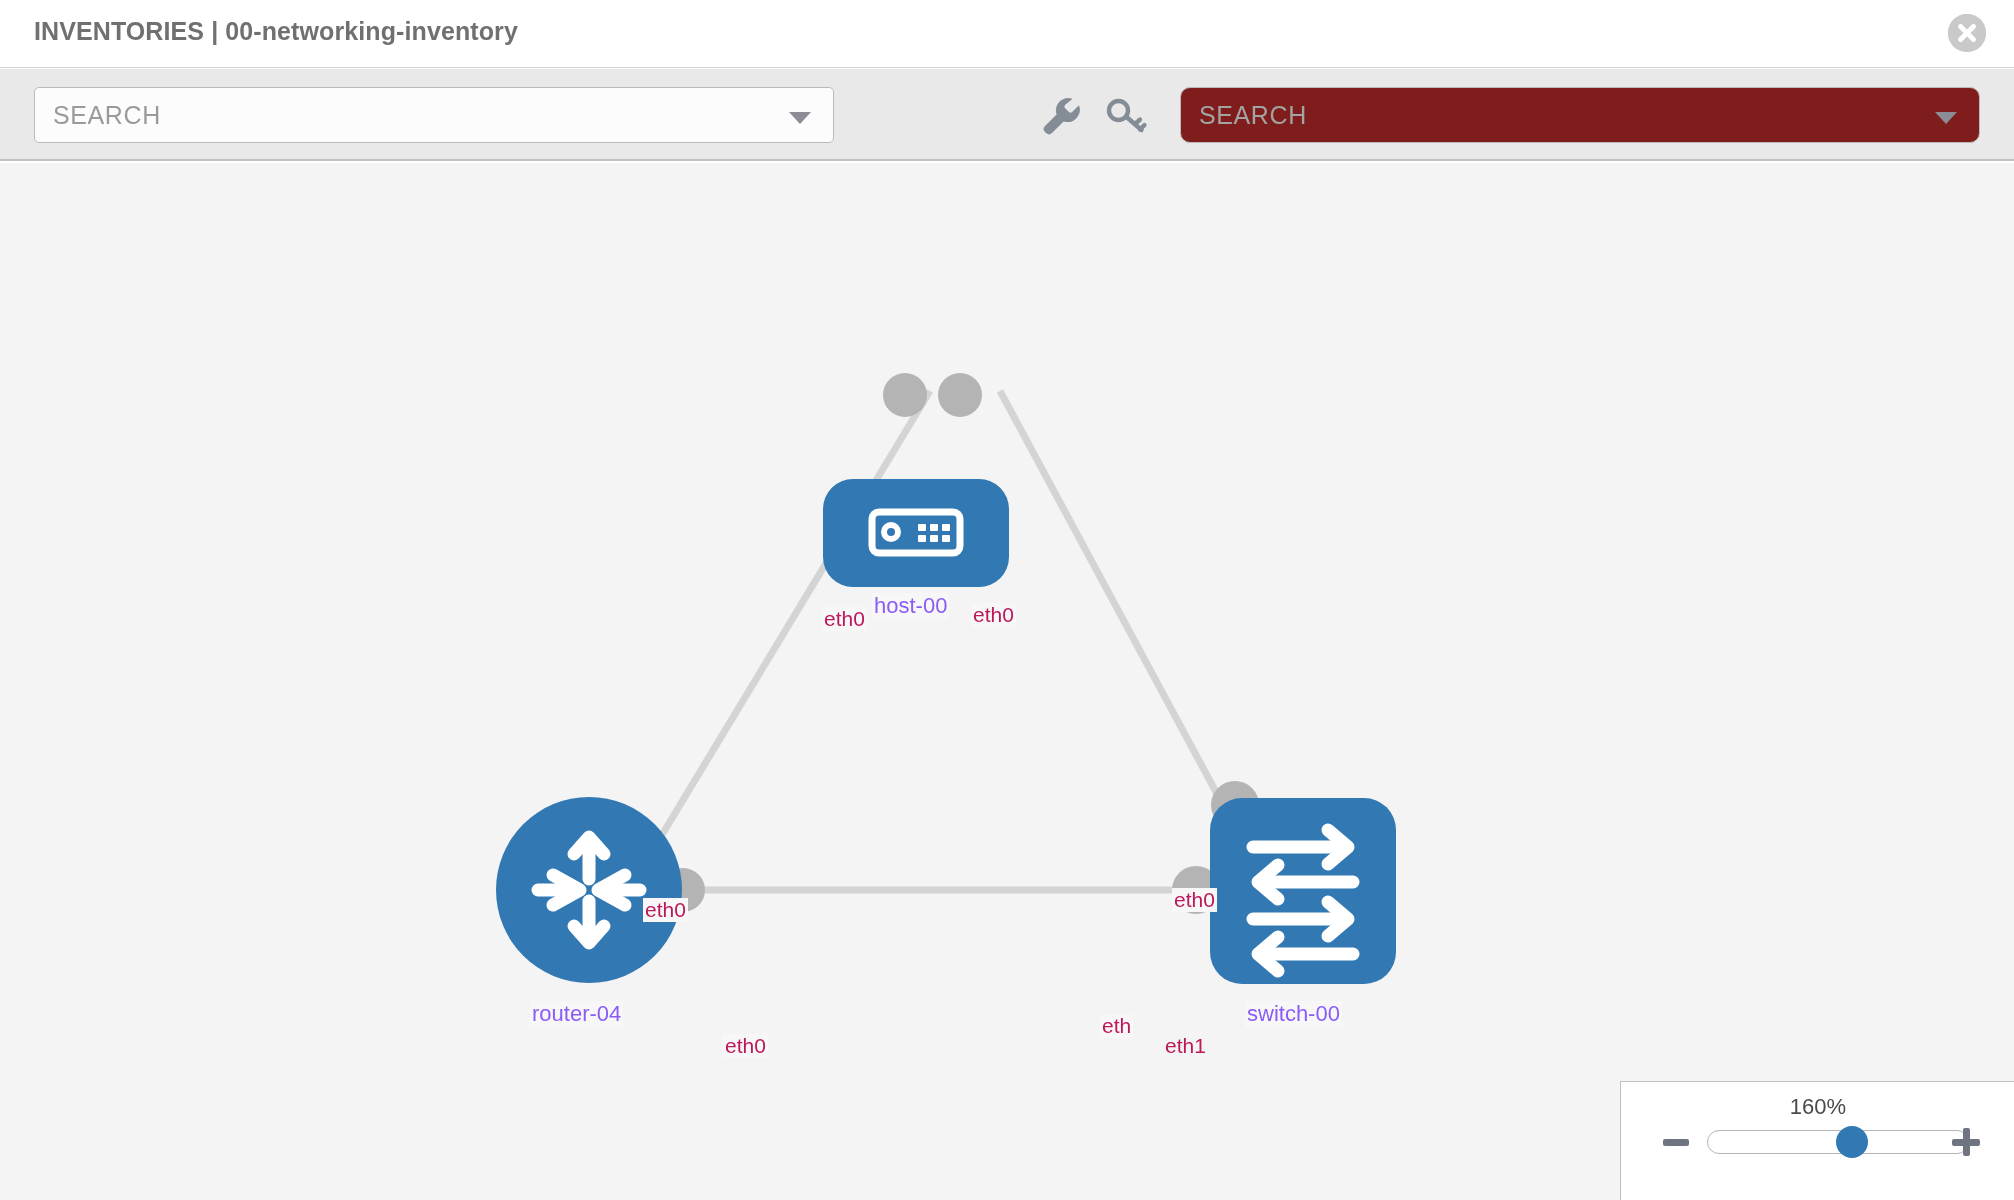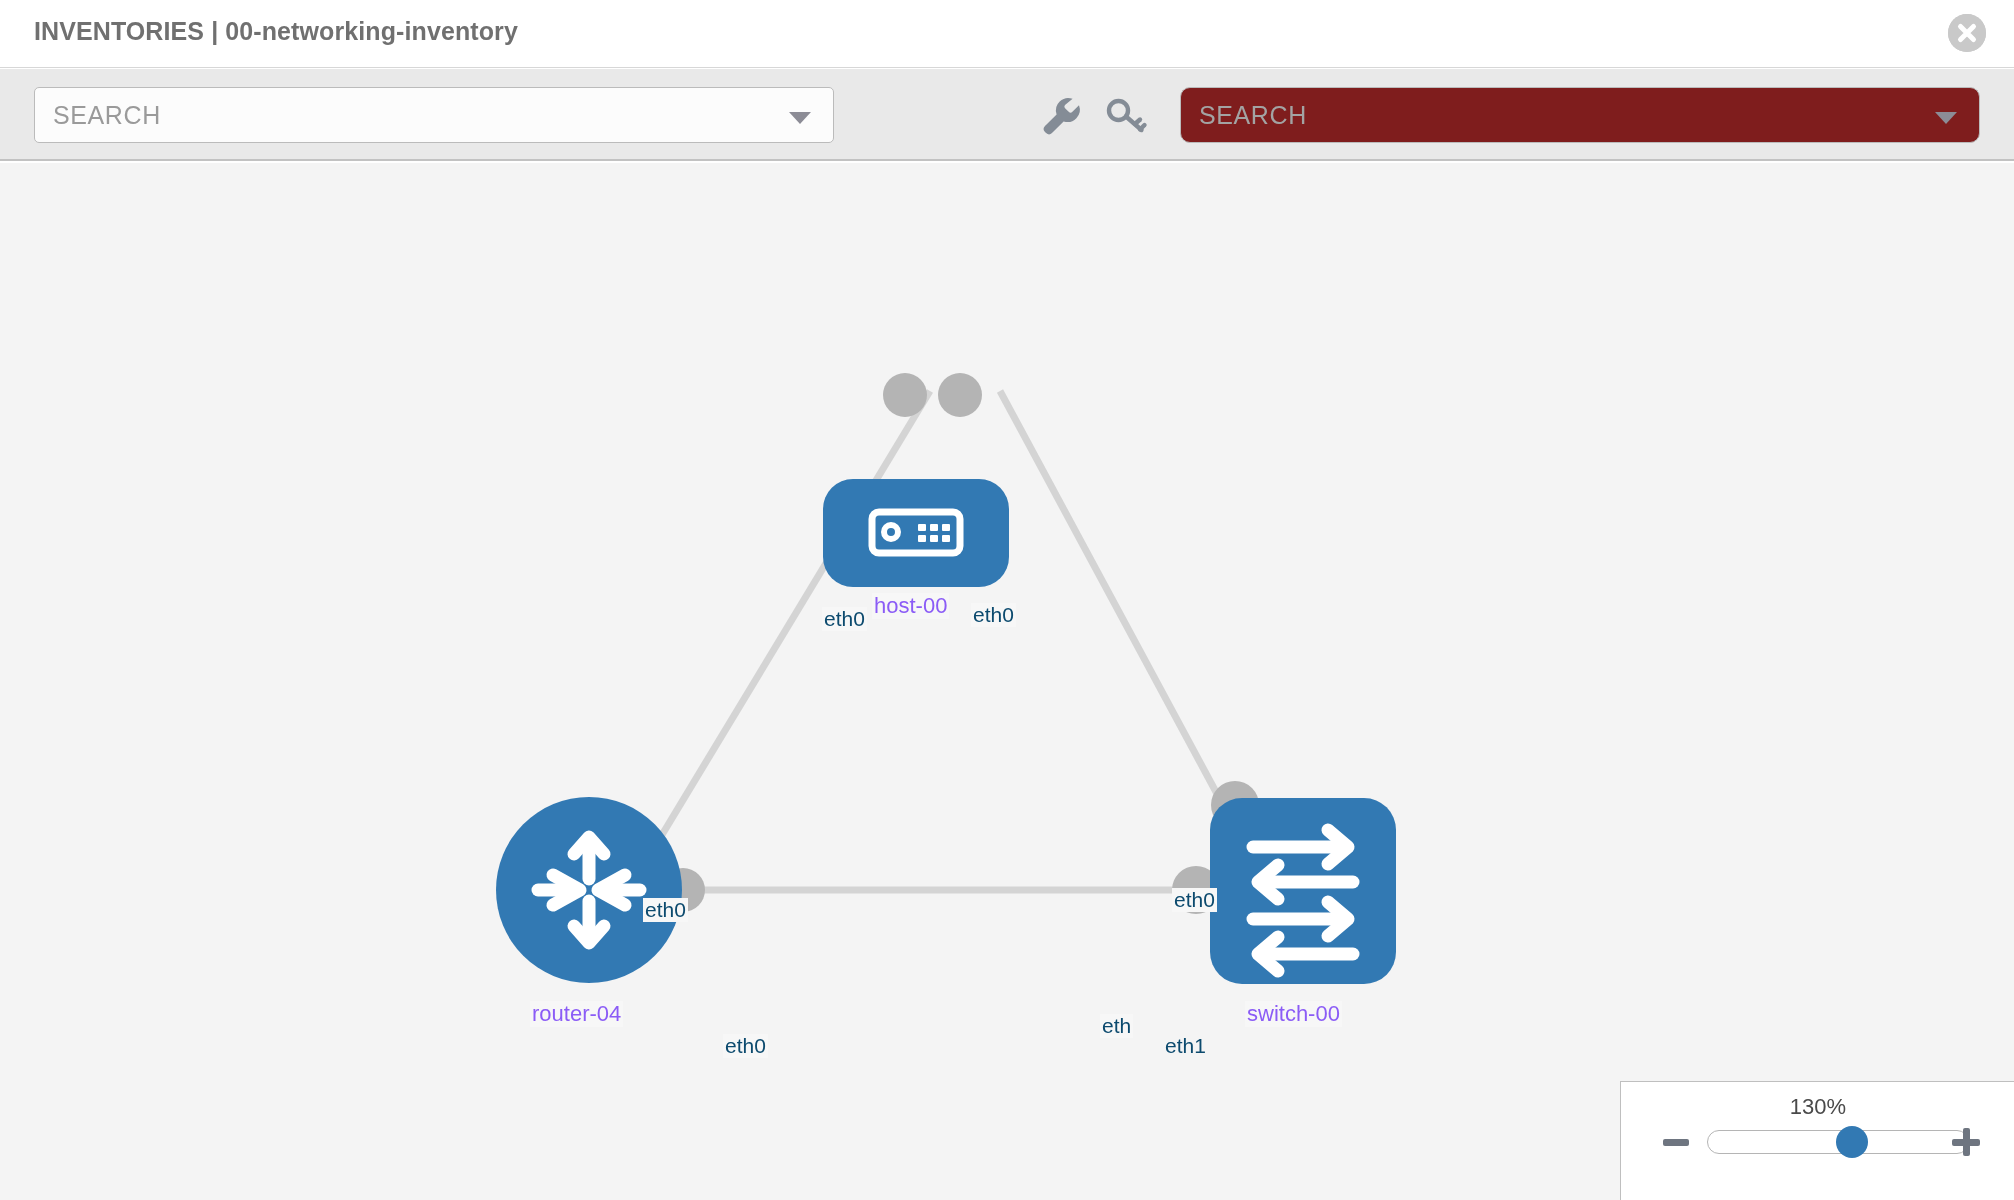--- a/index.html
+++ b/index.html
@@ -141,21 +141,21 @@
     position: absolute;
     font-size: 22px;
     color: #8b5cf6;
     background: #f7f7f7;
     white-space: nowrap;
     padding: 0 2px;
   }
   .iface-label {
     position: absolute;
     font-size: 21px;
-    color: #0c4a6e;
+    color: #be185d;
     background: #f7f7f7;
     white-space: nowrap;
     padding: 0 2px;
   }
 
   
   .zoom-panel {
     position: absolute;
     left: 1620px;
     top: 1081px;
@@ -351,20 +351,20 @@
     <div class="iface-label" style="left:1172px; top:725px;">eth0</div>
 
     <div class="iface-label" style="left:723px; top:871px;">eth0</div>
 
     <div class="iface-label" style="left:1100px; top:851px; background:#f7f7f7;">eth</div>
 
     <div class="iface-label" style="left:1117px; top:871px; background:transparent;padding-left:48px;">eth1</div>
   </div>
 
   <div class="zoom-panel">
-    <div class="zoom-value">130%</div>
+    <div class="zoom-value">160%</div>
     <div class="zoom-minus"></div>
     <div class="zoom-track"></div>
     <div class="zoom-thumb"></div>
     <div class="zoom-plus"></div>
   </div>
 
 </div>
 
 </body></html>

